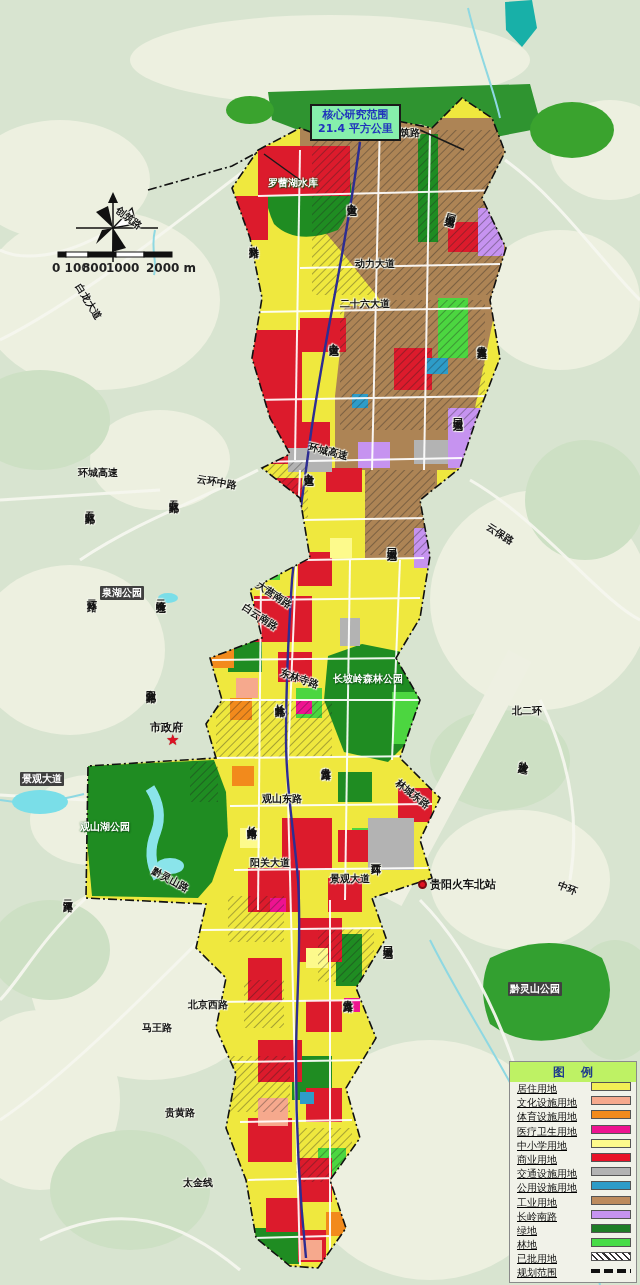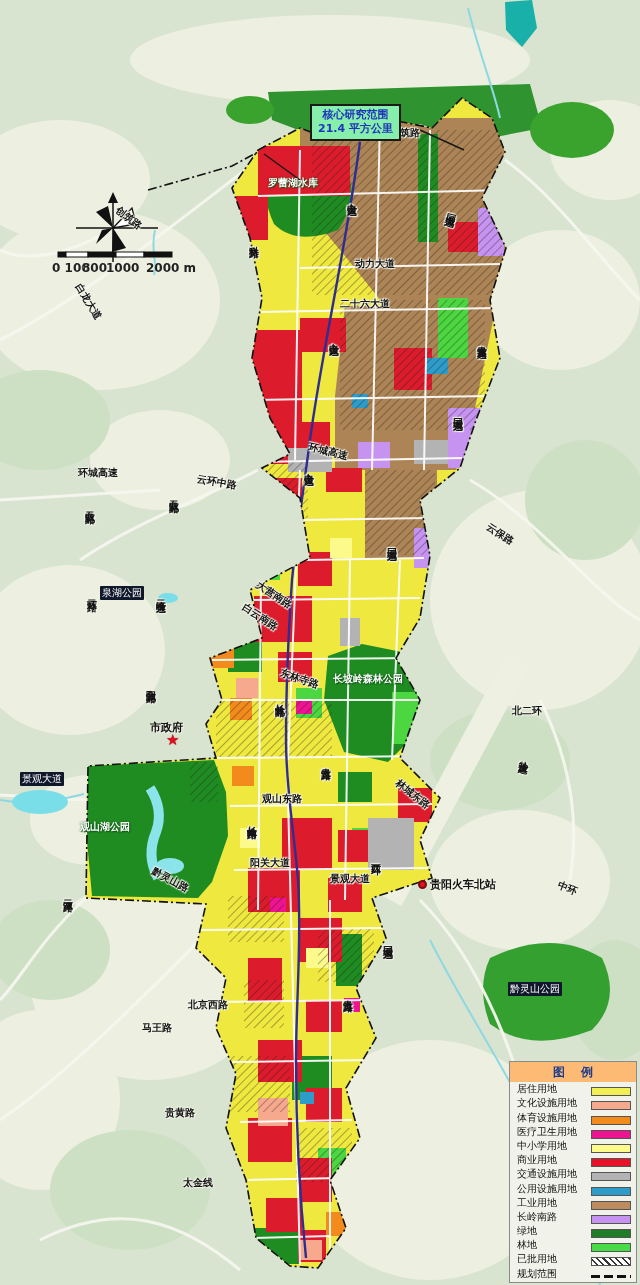--- a/index.html
+++ b/index.html
@@ -4,42 +4,42 @@
 <style>
   html,body{margin:0;padding:0;background:#c8d4c4;}
   .stage{position:relative;width:640px;height:1285px;overflow:hidden;
          font-family:"DejaVu Sans","Liberation Sans",sans-serif;background:#d8e4d0;}
   .stage svg{position:absolute;left:0;top:0;}
   
   .rl{position:absolute;font-size:10px;font-weight:600;color:#141414;line-height:1.05;
       white-space:nowrap;transform-origin:left top;
       text-shadow:0 0 2px #f2f4ea,0 0 2px #f2f4ea,1px 1px 1px #f2f4ea,-1px -1px 1px #f2f4ea;}
   .v{writing-mode:vertical-rl;letter-spacing:1px;}
-  .pk{position:absolute;font-size:10px;font-weight:400;color:#fff;background:#0f172a;
+  .pk{position:absolute;font-size:10px;font-weight:700;color:#fff;background:#404040;
       padding:0 2px;white-space:nowrap;border-radius:1px;}
   .pkw{position:absolute;font-size:10px;font-weight:700;color:#fff;white-space:nowrap;
        text-shadow:0 0 2px #0e5414,1px 1px 1px #0e5414;}
   .poi{position:absolute;font-size:11px;font-weight:700;color:#111;white-space:nowrap;
        text-shadow:0 0 2px #f2f4ea,1px 1px 1px #f2f4ea;}
   .star{position:absolute;color:#dd1122;font-size:15px;line-height:1;text-shadow:0 0 1px #8a0a14;}
   .sta-dot{position:absolute;width:9px;height:9px;border-radius:50%;background:#e01222;
            border:2px solid #7a0a12;box-sizing:border-box;}
   .co{position:absolute;background:#86efac;border:2px solid #1a1a1a;text-align:center;
       font-size:11px;font-weight:700;line-height:1.3;padding:2px 6px;white-space:nowrap;z-index:5;}
   .co-coord{color:#c81424;}
   .co-core{color:#2034bc;}
   .sb{position:absolute;font-size:12px;font-weight:700;color:#222;white-space:nowrap;
       text-shadow:0 0 2px #eef0e4;}
   
   .legend{position:absolute;left:509px;top:1061px;width:128px;height:222px;z-index:6;
           background:#f1f2e9;border:1px solid #8a8a8a;box-sizing:border-box;}
-  .lg-h{background:#fdba74;color:#1e3c8c;text-align:center;font-size:12px;font-weight:700;
+  .lg-h{background:#bef264;color:#1e3c8c;text-align:center;font-size:12px;font-weight:700;
         letter-spacing:6px;padding:2px 0 1px 6px;}
-  .lg-row{display:flex;justify-content:space-between;align-items:flex-end;
-          padding:0 5px 0 7px;height:14.2px;}
+  .lg-row{display:flex;justify-content:space-between;align-items:flex-start;
+          padding:0 5px 0 7px;height:14.2px;text-decoration:underline;}
   .lg-lab{font-size:10px;color:#111;white-space:nowrap;}
   .sw{width:40px;height:9px;border:1px solid #555;box-sizing:border-box;flex:none;}
   .sw-hatch{background:repeating-linear-gradient(45deg,#fff 0,#fff 3px,#333 3px,#333 4.5px);}
   .sw-dash{border:none;height:9px;background:#f1f2e9;position:relative;}
   .sw-dash::after{content:"";position:absolute;left:0;right:0;top:3px;height:3.5px;
           background:repeating-linear-gradient(90deg,#111 0,#111 9px,#f1f2e9 9px,#f1f2e9 13px);}
 </style>
 </head>
 <body>
 

